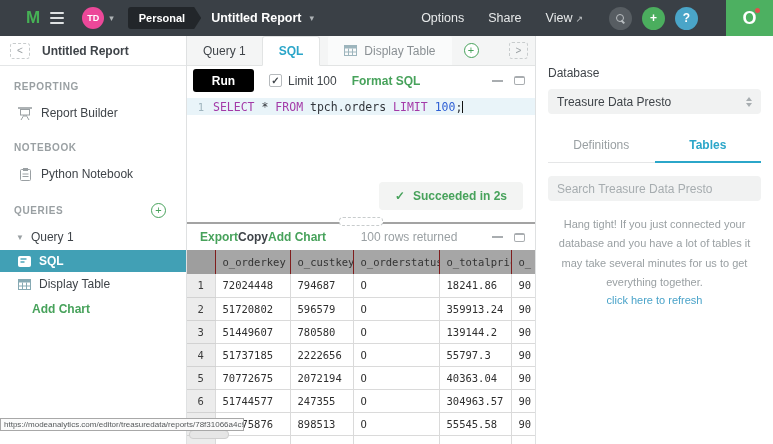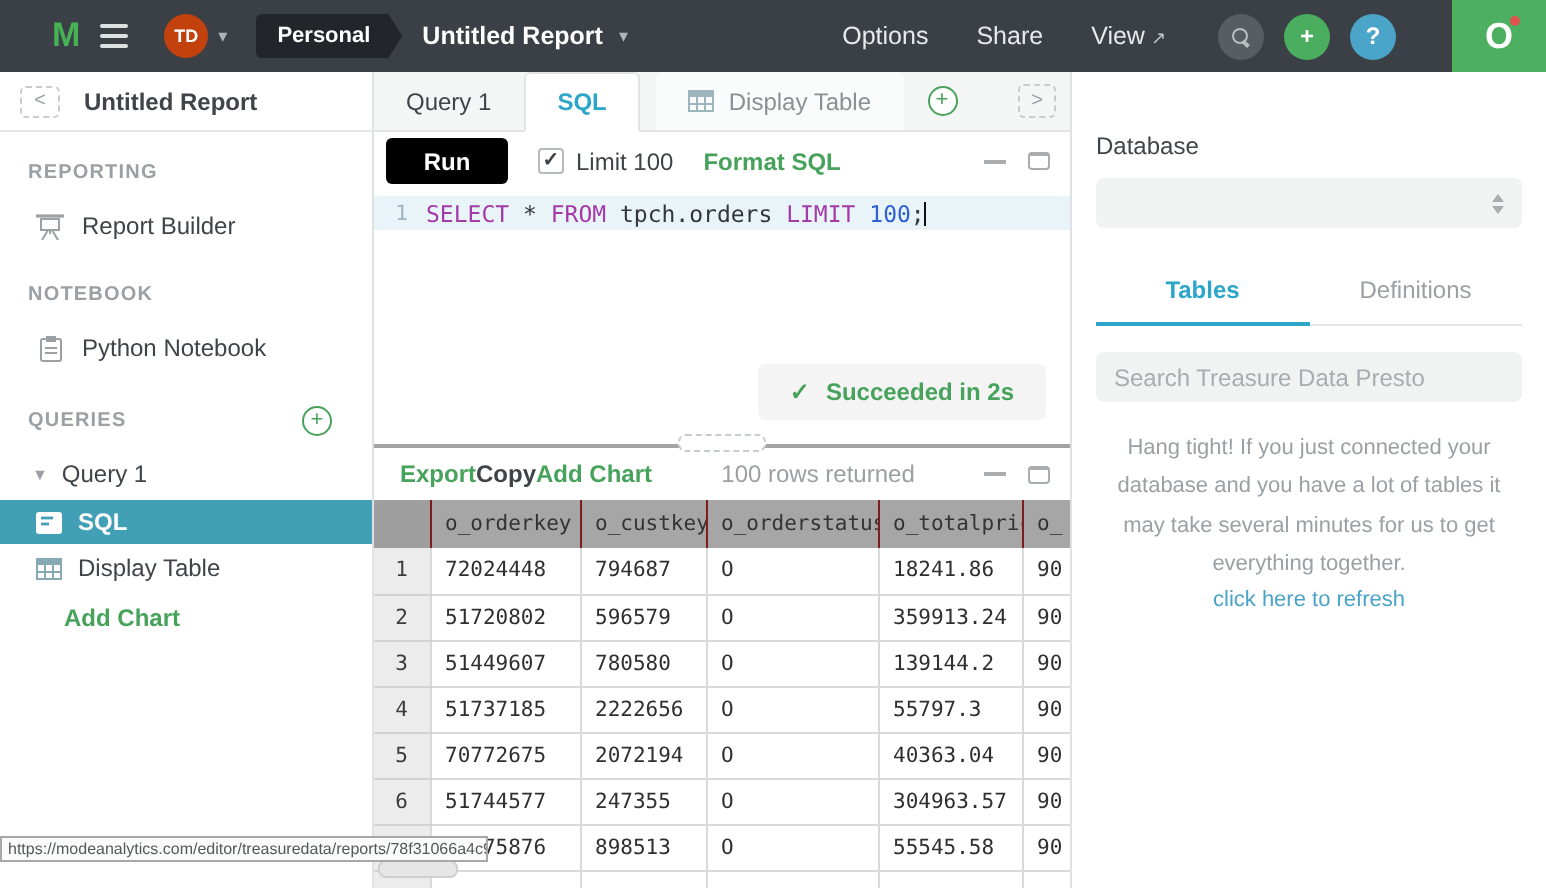--- a/index.html
+++ b/index.html
@@ -4,21 +4,21 @@
 <style>
   * { box-sizing: border-box; margin: 0; padding: 0; }
   html,body { width:773px; height:444px; overflow:hidden; font-family:"Liberation Sans",sans-serif; background:#fff; }
   body { position:relative; font-size:12px; color:#3f4449; }
 
   
   .topbar { height:36px; background:#3a4046; display:flex; align-items:center; padding-left:26px; color:#e7e9ea; }
   .logo-m { color:#46b155; font-weight:bold; font-size:17px; margin-right:10px; }
   .hamburger { display:flex; flex-direction:column; gap:3px; margin-right:18px; cursor:pointer; }
   .hamburger i { width:14px; height:2px; background:#dfe2e3; border-radius:1px; }
-  .avatar { width:22px; height:22px; border-radius:50%; background:#c2410c; color:#fff; font-size:9px; font-weight:bold; display:flex; align-items:center; justify-content:center; margin-right:5px; }
+  .avatar { width:22px; height:22px; border-radius:50%; background:#ec4899; color:#fff; font-size:9px; font-weight:bold; display:flex; align-items:center; justify-content:center; margin-right:5px; }
   .caret { color:#aeb3b6; font-size:9px; margin-right:14px; }
   .crumb-chip { background:#22262a; color:#fff; font-weight:bold; font-size:11px; height:22px; display:flex; align-items:center; padding:0 16px 0 11px; border-radius:3px; clip-path:polygon(0 0,calc(100% - 7px) 0,100% 50%,calc(100% - 7px) 100%,0 100%); margin-right:10px; }
   .topbar-title { color:#fff; font-weight:bold; font-size:12.5px; margin-right:8px; }
   .topbar-right { margin-left:auto; display:flex; align-items:center; gap:24px; }
   .topbar-link { color:#e7e9ea; font-size:12.5px; cursor:pointer; }
   .ext-arrow { font-size:9px; color:#c3c7c9; margin-left:3px; }
   .circle-btn { width:23px; height:23px; border-radius:50%; display:flex; align-items:center; justify-content:center; color:#fff; font-weight:bold; font-size:12px; cursor:pointer; }
   .circle-search { background:#575d62; margin-left:2px; }
   .circle-plus  { background:#4bae5e; margin-left:-14px; }
   .circle-help  { background:#4aa5c8; margin-left:-14px; }
@@ -359,28 +359,29 @@
             </tr>
           </tbody>
       </table>
       <span class="hscroll-thumb"></span>
     </div>
   </div>
 
   <div class="rightpanel">
     <div class="db-label">Database</div>
     <div class="db-select">
+      <span>Treasure Data Presto</span>
       <span class="sorter">
           <i class="up"></i>
           <i class="dn"></i>
         </span>
     </div>
     <div class="panel-tabs">
+      <span class="panel-tab inactive">Definitions</span>
       <span class="panel-tab active">Tables</span>
-      <span class="panel-tab inactive">Definitions</span>
     </div>
     <input class="panel-search" placeholder="Search Treasure Data Presto" style="">
     <div class="panel-msg">Hang tight! If you just connected your database and you have a lot of tables it may take several minutes for us to get everything together.</div>
     <span class="panel-link">click here to refresh</span>
   </div>
 </div>
 
 <div class="status-url">https://modeanalytics.com/editor/treasuredata/reports/78f31066a4c9#</div>
 
 </body></html>

